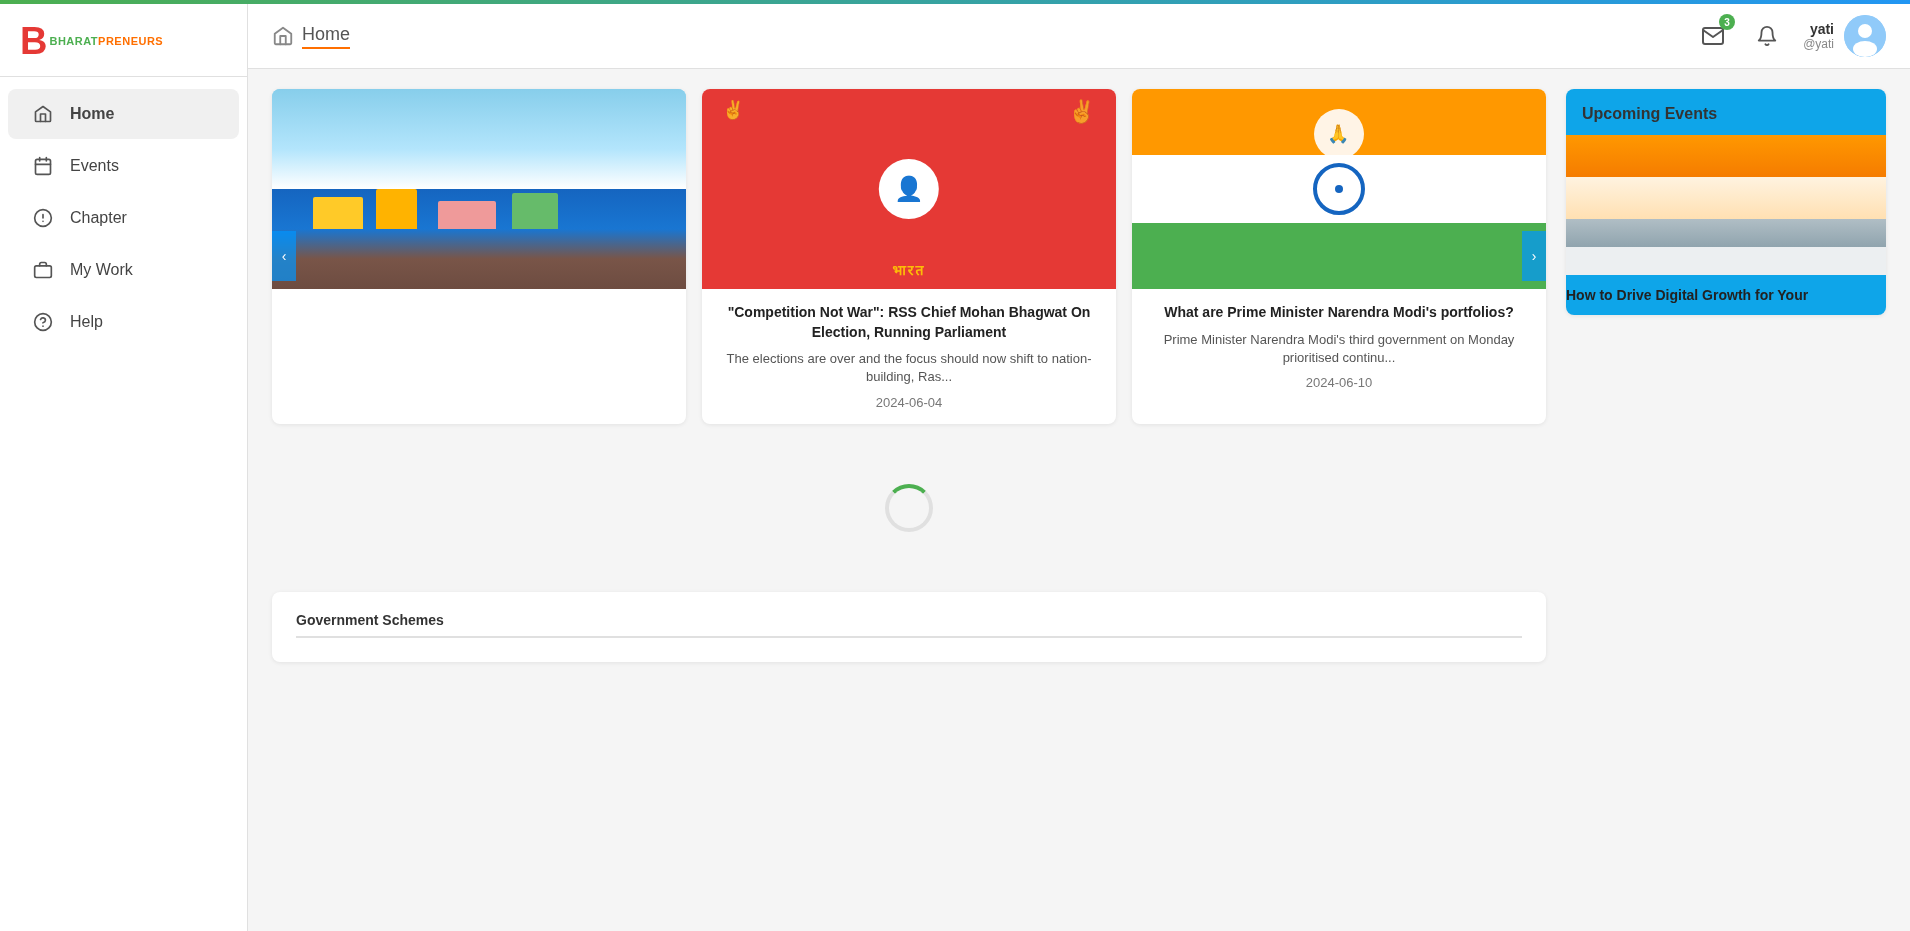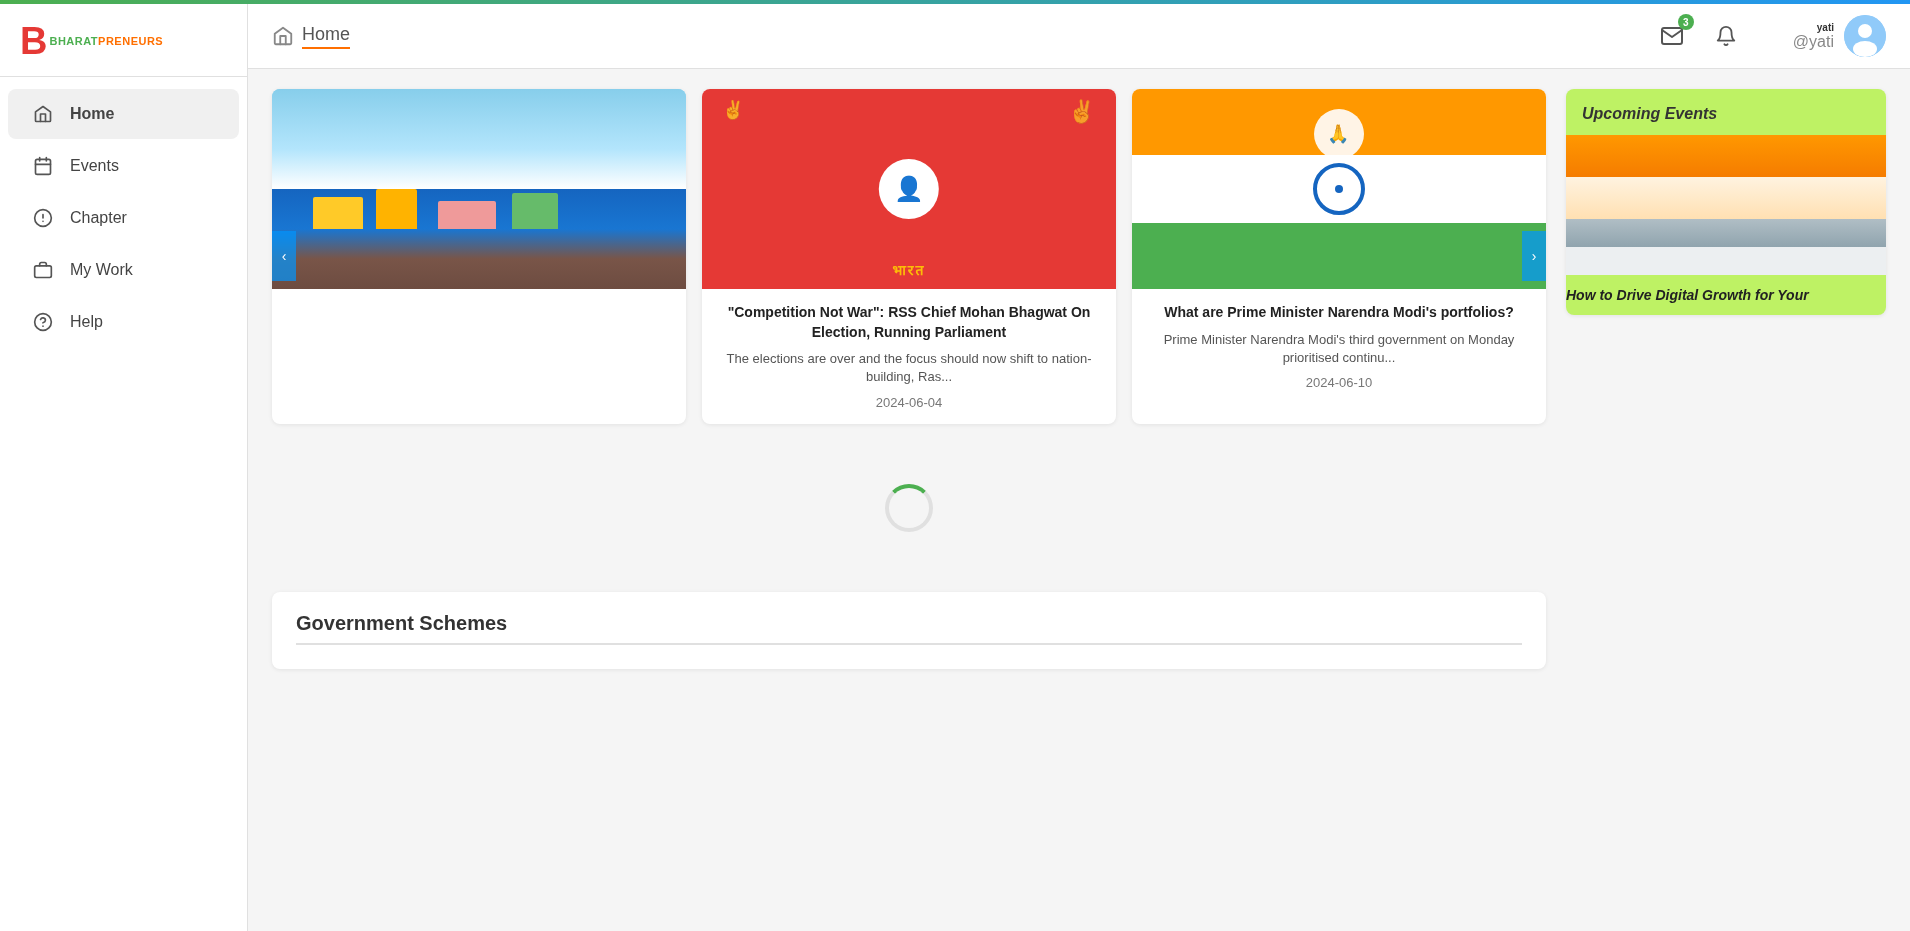--- a/index.html
+++ b/index.html
@@ -162,29 +162,28 @@
       align-items: center;
       gap: 10px;
       cursor: pointer;
     }
 
     .user-name-block {
       text-align: right;
     }
 
     .user-name {
-      font-size: 10px;
+      font-size: 14px;
       font-weight: bold;
       color: #333;
     }
 
     .user-handle {
-      font-size: 16px;
+      font-size: 12px;
       color: #888;
-      margin-left: 31px;
     }
 
     .avatar {
       width: 42px;
       height: 42px;
       border-radius: 50%;
       background: #90caf9;
       display: flex;
       align-items: center;
       justify-content: center;
@@ -308,43 +307,42 @@
 
     
     .gov-schemes-section {
       background: #fff;
       border-radius: 8px;
       padding: 20px 24px;
       box-shadow: 0 1px 4px rgba(0,0,0,0.08);
     }
 
     .section-title {
-      font-size: 20px;
+      font-size: 14px;
       font-weight: bold;
       color: #333;
       margin-bottom: 4px;
       border-bottom: 2px solid #e0e0e0;
       padding-bottom: 8px;
     }
 
     
     .content-right {
       width: 320px;
       flex-shrink: 0;
       display: flex;
       flex-direction: column;
       gap: 16px;
     }
 
     .upcoming-events {
-      background: #bef264;
+      background: #0ea5e9;
       border-radius: 8px;
       overflow: hidden;
       box-shadow: 0 1px 4px rgba(0,0,0,0.08);
-      font-style: italic;
     }
 
     .upcoming-events-header {
       padding: 16px 16px 12px;
       font-size: 16px;
       font-weight: bold;
       color: #333;
     }
 
     .event-image-placeholder {

